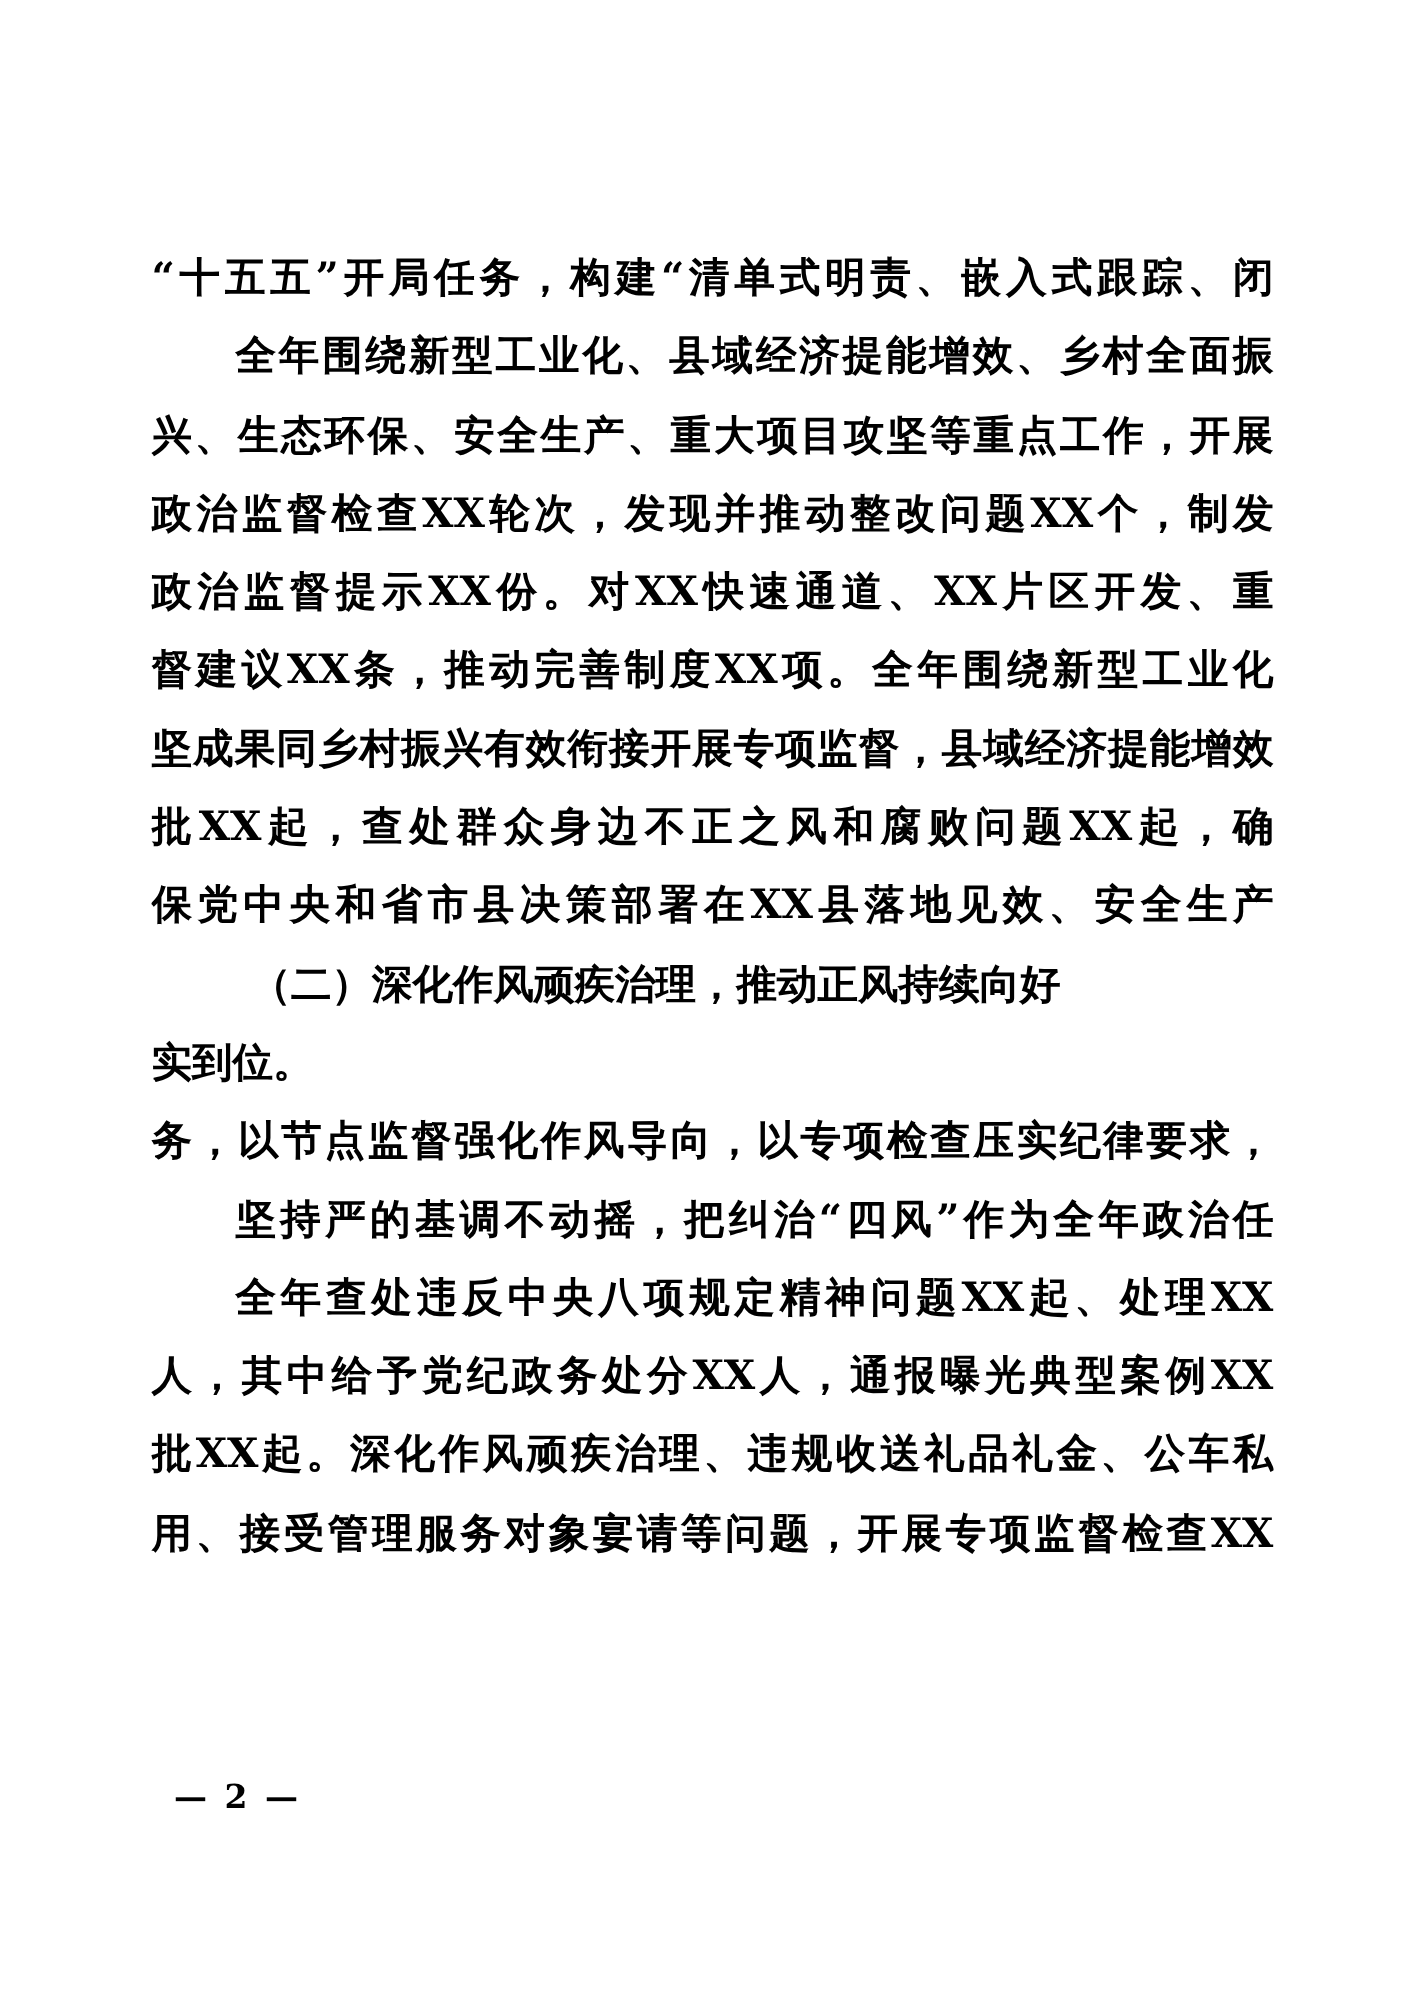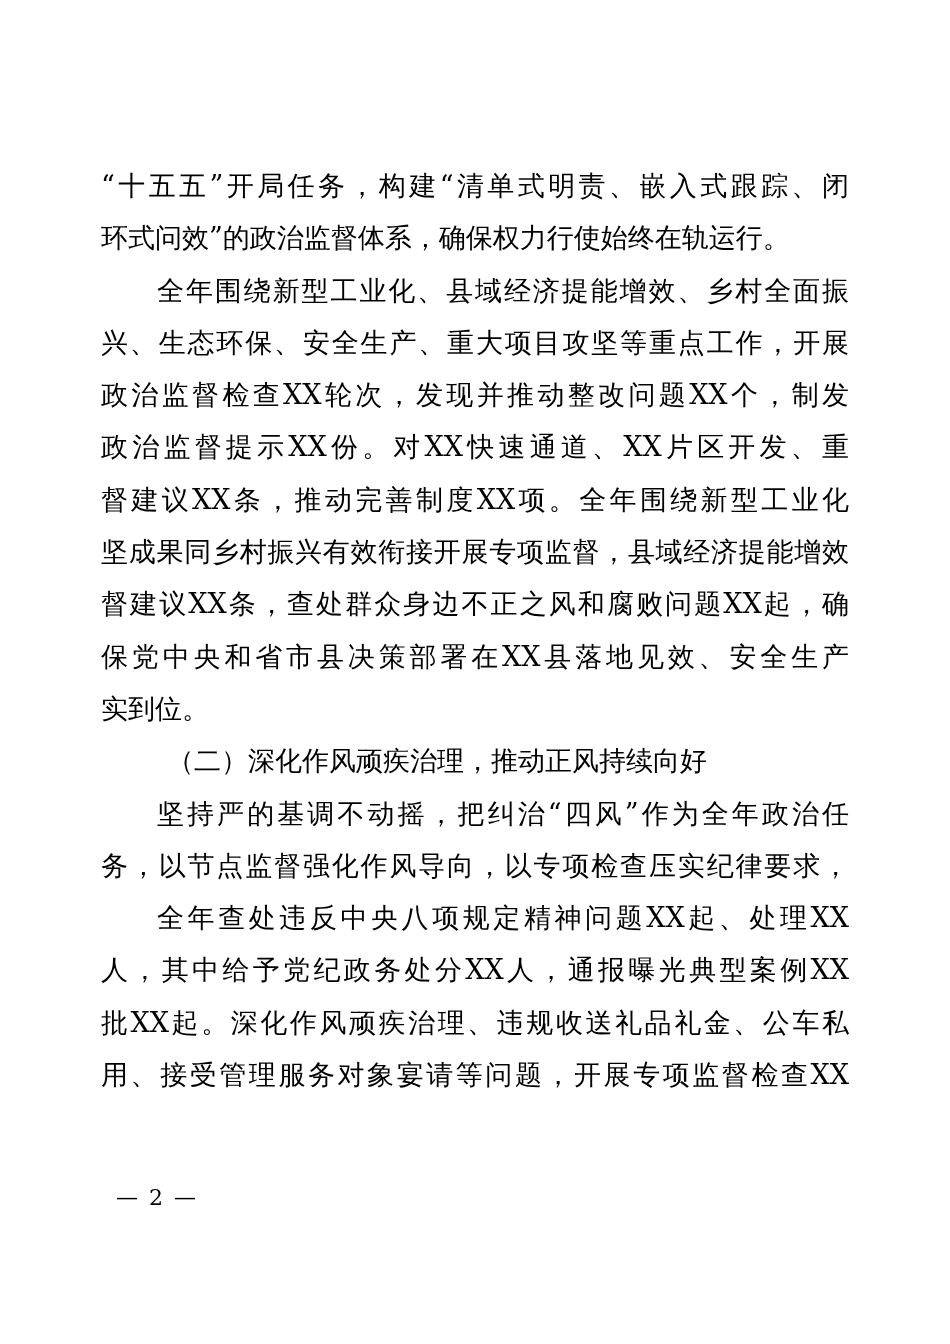--- a/index.html
+++ b/index.html
@@ -1,45 +1,44 @@
 <!DOCTYPE html>
 <html><head>
 <meta charset="utf-8">
 <style>
   html, body { margin: 0; padding: 0; background: #ffffff; }
   body { width: 950px; height: 1344px; position: relative; overflow: hidden;
          font-family: "DejaVu Serif", "Liberation Serif", serif; color: #000; }
-  .page { position: absolute; left: 0; top: 0; width: 950px; height: 1344px; }
+  .page { position: absolute; left: 0; top: 0; width: 950px; height: 1344px; font-weight: bold; }
   .text-block { position: absolute; left: 101px; top: 160px; width: 748px; }
   .line { height: 52.3px; line-height: 52.3px; font-size: 27px; white-space: nowrap;
           text-align: justify; text-align-last: justify; overflow: hidden; }
   .line.last { text-align-last: left; }
   .line.indent { padding-left: 56px; }
   .line.heading { padding-left: 66px; text-align-last: left; }
   .page-number { position: absolute; left: 116px; top: 1180px; font-size: 22px;
                  line-height: 36px; letter-spacing: 2px; white-space: nowrap; }
 </style>
 </head>
 <body>
 
 <div class="page">
   <div class="text-block">
     <div class="line">“十五五”开局任务，构建“清单式明责、嵌入式跟踪、闭</div>
-    <div class="line last">环式问效”的政治监督体系，确保权力行使始终在轨运行。</div>
     <div class="line indent">全年围绕新型工业化、县域经济提能增效、乡村全面振</div>
     <div class="line">兴、生态环保、安全生产、重大项目攻坚等重点工作，开展</div>
     <div class="line">政治监督检查XX轮次，发现并推动整改问题XX个，制发</div>
     <div class="line">政治监督提示XX份。对XX快速通道、XX片区开发、重</div>
     <div class="line">督建议XX条，推动完善制度XX项。全年围绕新型工业化</div>
     <div class="line">坚成果同乡村振兴有效衔接开展专项监督，县域经济提能增效</div>
-    <div class="line">督建议XX条，查处群众身边不正之风和腐败问题XX起，确</div>
+    <div class="line">批XX起，查处群众身边不正之风和腐败问题XX起，确</div>
     <div class="line">保党中央和省市县决策部署在XX县落地见效、安全生产</div>
+    <div class="line heading">（二）深化作风顽疾治理，推动正风持续向好</div>
     <div class="line last">实到位。</div>
-    <div class="line heading">（二）深化作风顽疾治理，推动正风持续向好</div>
+    <div class="line">务，以节点监督强化作风导向，以专项检查压实纪律要求，</div>
     <div class="line indent">坚持严的基调不动摇，把纠治“四风”作为全年政治任</div>
-    <div class="line">务，以节点监督强化作风导向，以专项检查压实纪律要求，</div>
     <div class="line indent">全年查处违反中央八项规定精神问题XX起、处理XX</div>
     <div class="line">人，其中给予党纪政务处分XX人，通报曝光典型案例XX</div>
     <div class="line">批XX起。深化作风顽疾治理、违规收送礼品礼金、公车私</div>
     <div class="line">用、接受管理服务对象宴请等问题，开展专项监督检查XX</div>
   </div>
   <div class="page-number">— 2 —</div>
 </div>
 
 </body></html>

